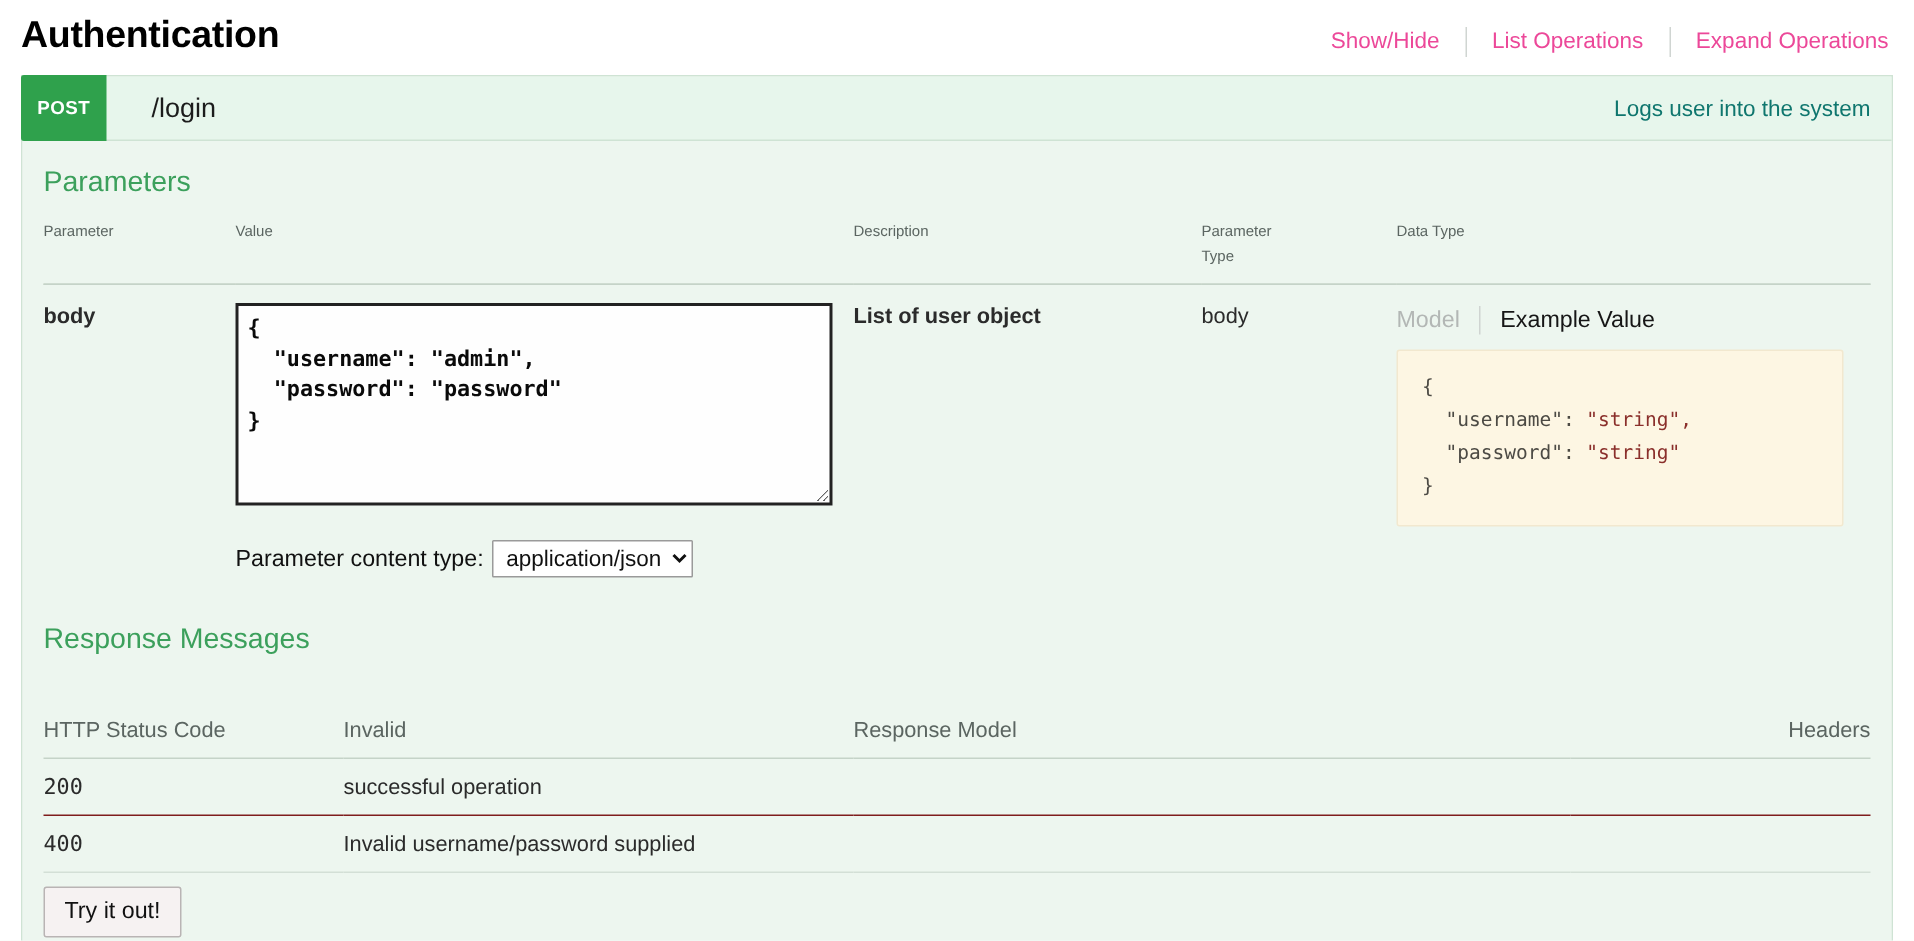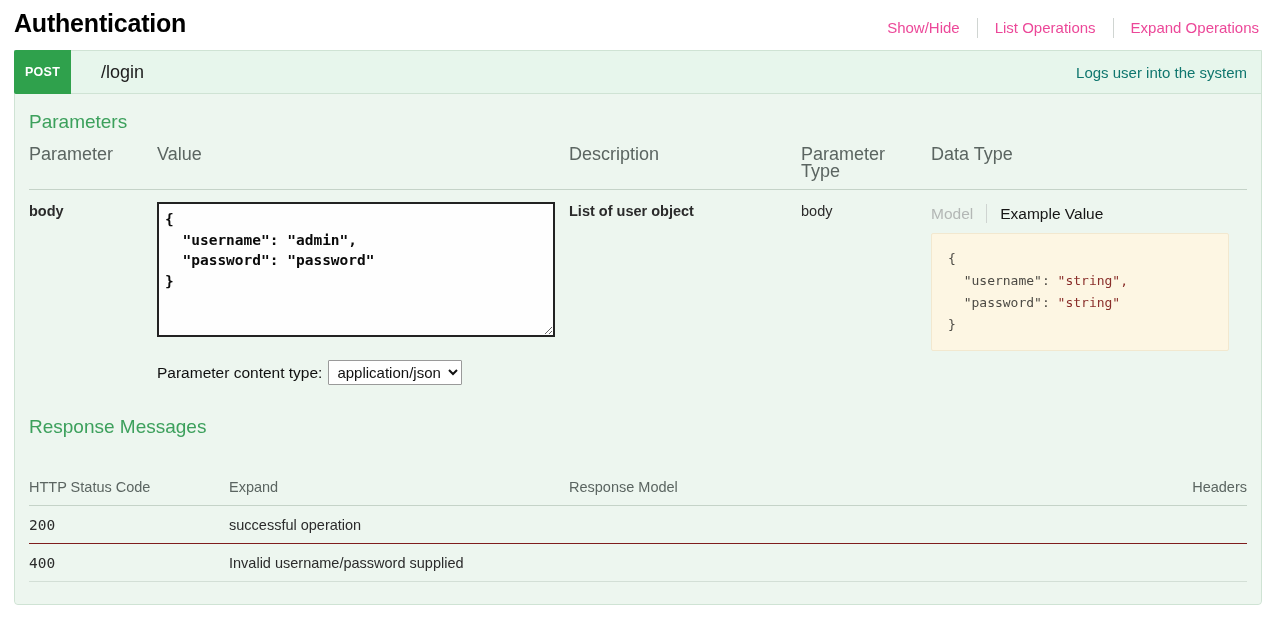--- a/index.html
+++ b/index.html
@@ -111,21 +111,21 @@
     color: #3ca05c;
     font-weight: normal;
     margin: 2px 0 12px 0;
     line-height: 24px;
   }
 
   
   table.sw { width: 100%; border-collapse: collapse; }
   table.sw thead th {
     text-align: left;
-    font-size: 18px;
+    font-size: 10px;
     font-weight: normal;
     color: #5b6561;
     padding: 0 0 9px 0;
     vertical-align: top;
     border-bottom: 1px solid #c5d3c8;
     line-height: 17px;
   }
   table.sw tbody td {
     vertical-align: top;
     padding: 12px 0 4px 0;
@@ -349,36 +349,39 @@
         </tr>
       </tbody>
     </table>
 
     <div class="resp-section">
       <h4 class="section-title">Response Messages</h4>
       <table class="resp">
         <thead>
           <tr>
             <th class="rc-code">HTTP Status Code</th>
-            <th class="rc-reason">Expand</th>
+            <th class="rc-reason">Invalid</th>
             <th class="rc-model">Response Model</th>
             <th class="rc-head right">Headers</th>
           </tr>
         </thead>
         <tbody>
           <tr>
             <td class="code-cell">200</td>
             <td>successful operation</td>
             <td></td>
             <td></td>
           </tr>
           <tr>
             <td class="code-cell">400</td>
             <td>Invalid username/password supplied</td>
             <td></td>
             <td></td>
           </tr>
         </tbody>
       </table>
+      <div class="submit-row">
+        <button class="submit-btn">Try it out!</button>
+      </div>
     </div>
 
   </div>
 </div>
 
 </body></html>

